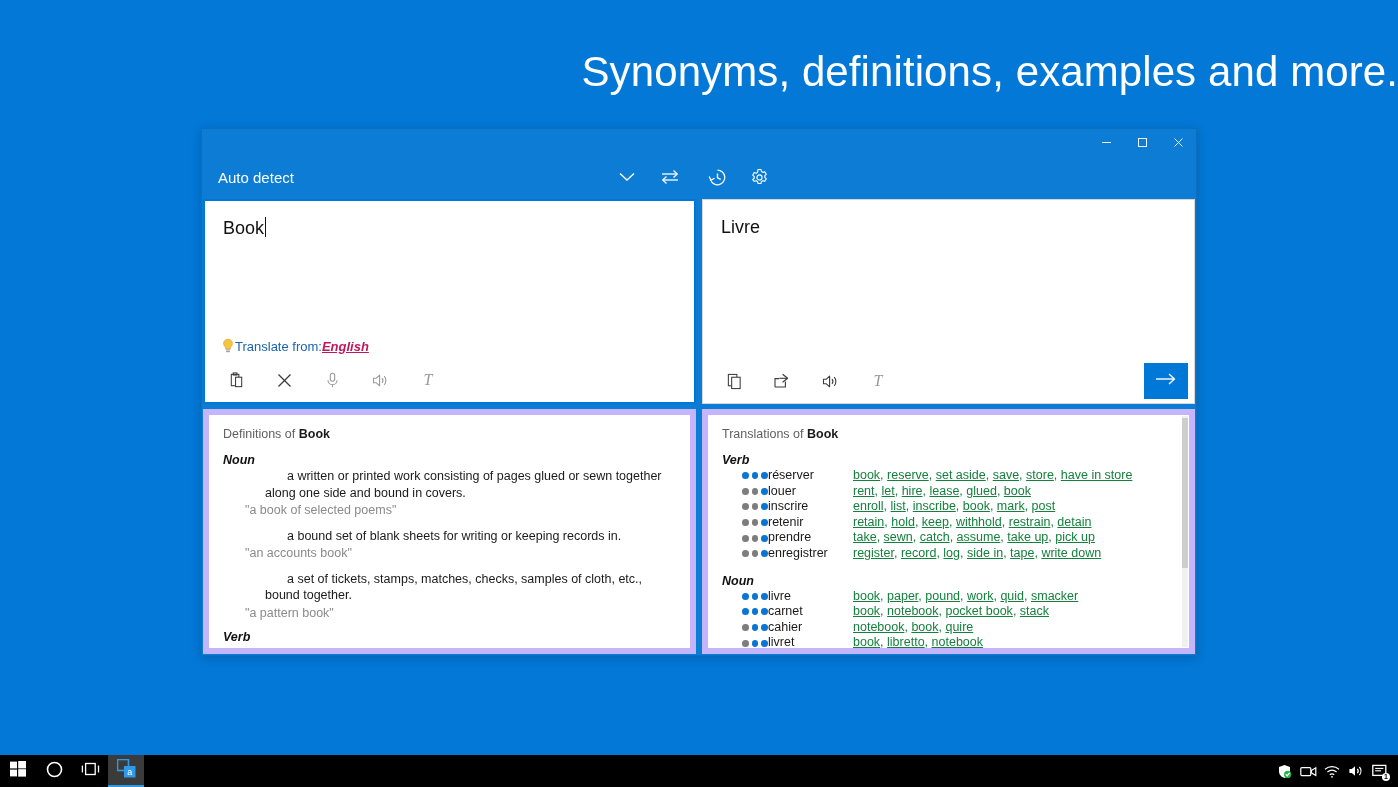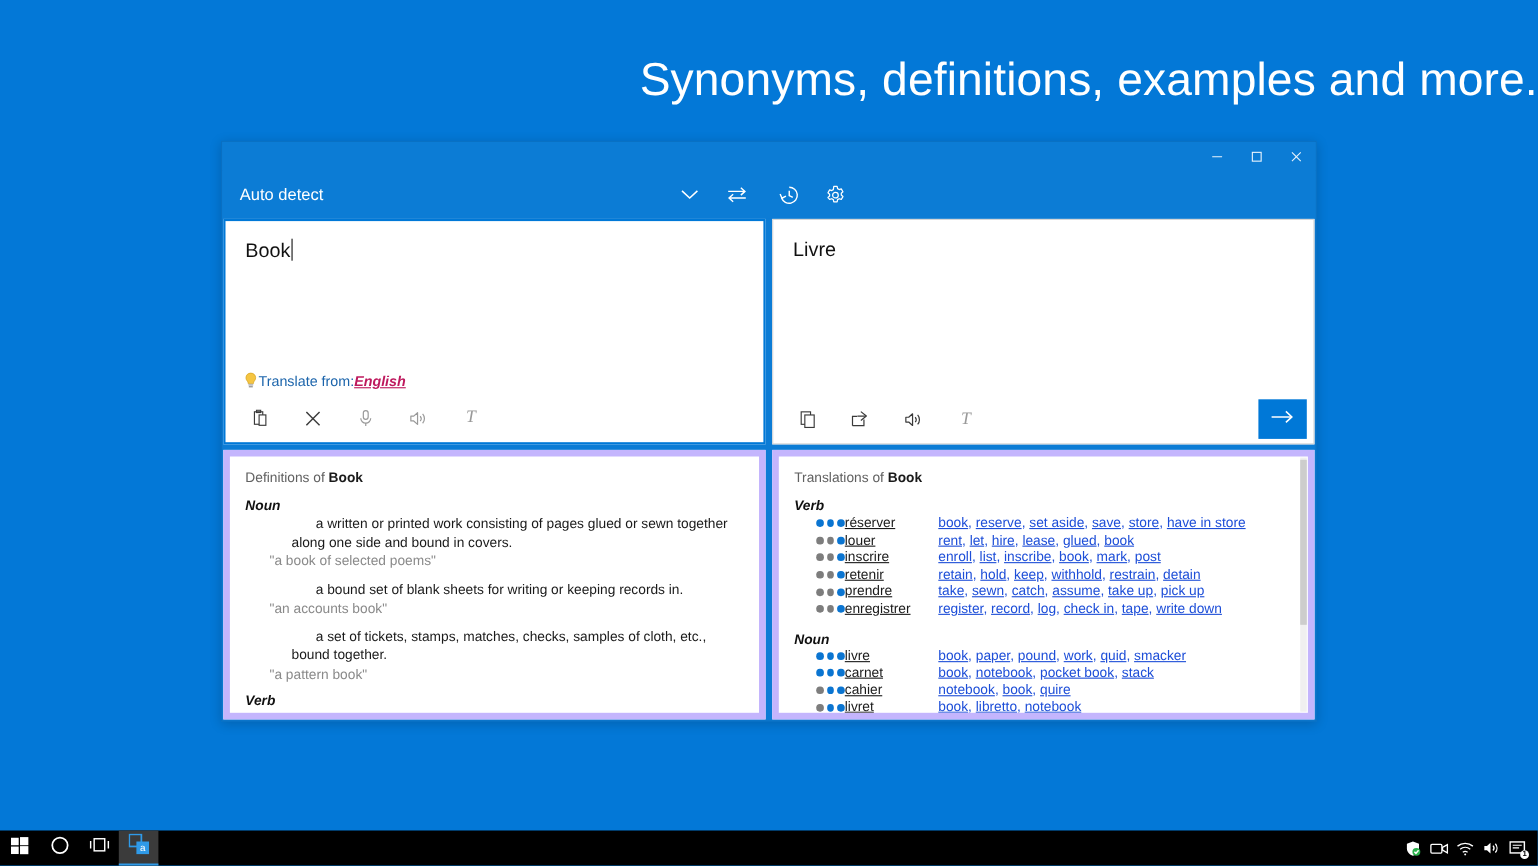--- a/index.html
+++ b/index.html
@@ -185,24 +185,23 @@
     height: 15.6px;
     line-height: 15.6px;
   }
   .dots { width: 46px; padding-left: 20px; display: flex; gap: 3px; align-items: center; }
   .dot { width: 7px; height: 7px; border-radius: 50%; }
   .dot.on  { background: #0b75d1; }
   .dot.off { background: #7d7d7d; }
   .tr-word {
     width: 85px;
     color: #1a1a1a;
-    text-decoration: underline;
     cursor: pointer;
   }
-  .tr-back { color: #1d4ed8; }
+  .tr-back { color: #15803d; }
   .tr-back span { text-decoration: underline; cursor: pointer; }
 
   .scroll-track {
     position: absolute;
     right: 1px; top: 1px; bottom: 1px;
     width: 6px;
     background: #f0f0f0;
   }
   .scroll-thumb {
     position: absolute;
@@ -483,21 +482,21 @@
                 <span class="tr-word">prendre</span>
                 <span class="tr-back"><span>take</span>, <span>sewn</span>, <span>catch</span>, <span>assume</span>, <span>take up</span>, <span>pick up</span></span>
               </div>
               <div class="tr-row">
                 <span class="dots">
                   <span class="dot off"></span>
                   <span class="dot off"></span>
                   <span class="dot on"></span>
                 </span>
                 <span class="tr-word">enregistrer</span>
-                <span class="tr-back"><span>register</span>, <span>record</span>, <span>log</span>, <span>check in</span>, <span>tape</span>, <span>write down</span></span>
+                <span class="tr-back"><span>register</span>, <span>record</span>, <span>log</span>, <span>side in</span>, <span>tape</span>, <span>write down</span></span>
               </div>
             </div>
             <div class="tr-group">
               <div class="pos">Noun</div>
               <div class="tr-row">
                 <span class="dots">
                   <span class="dot on"></span>
                   <span class="dot on"></span>
                   <span class="dot on"></span>
                 </span>

